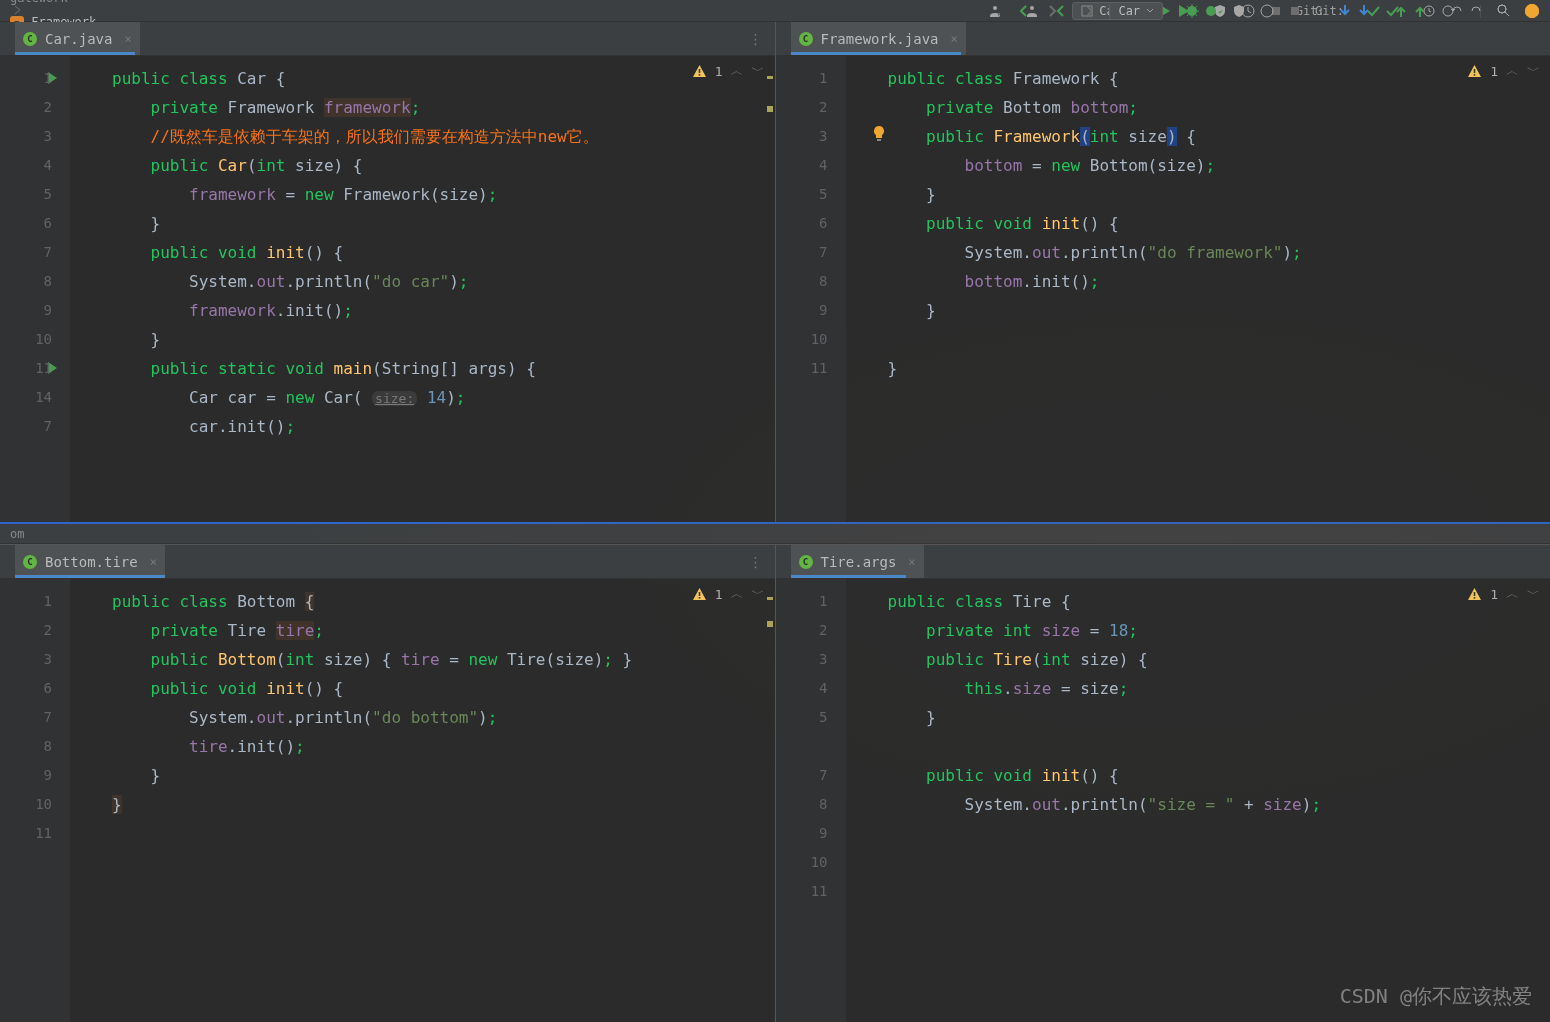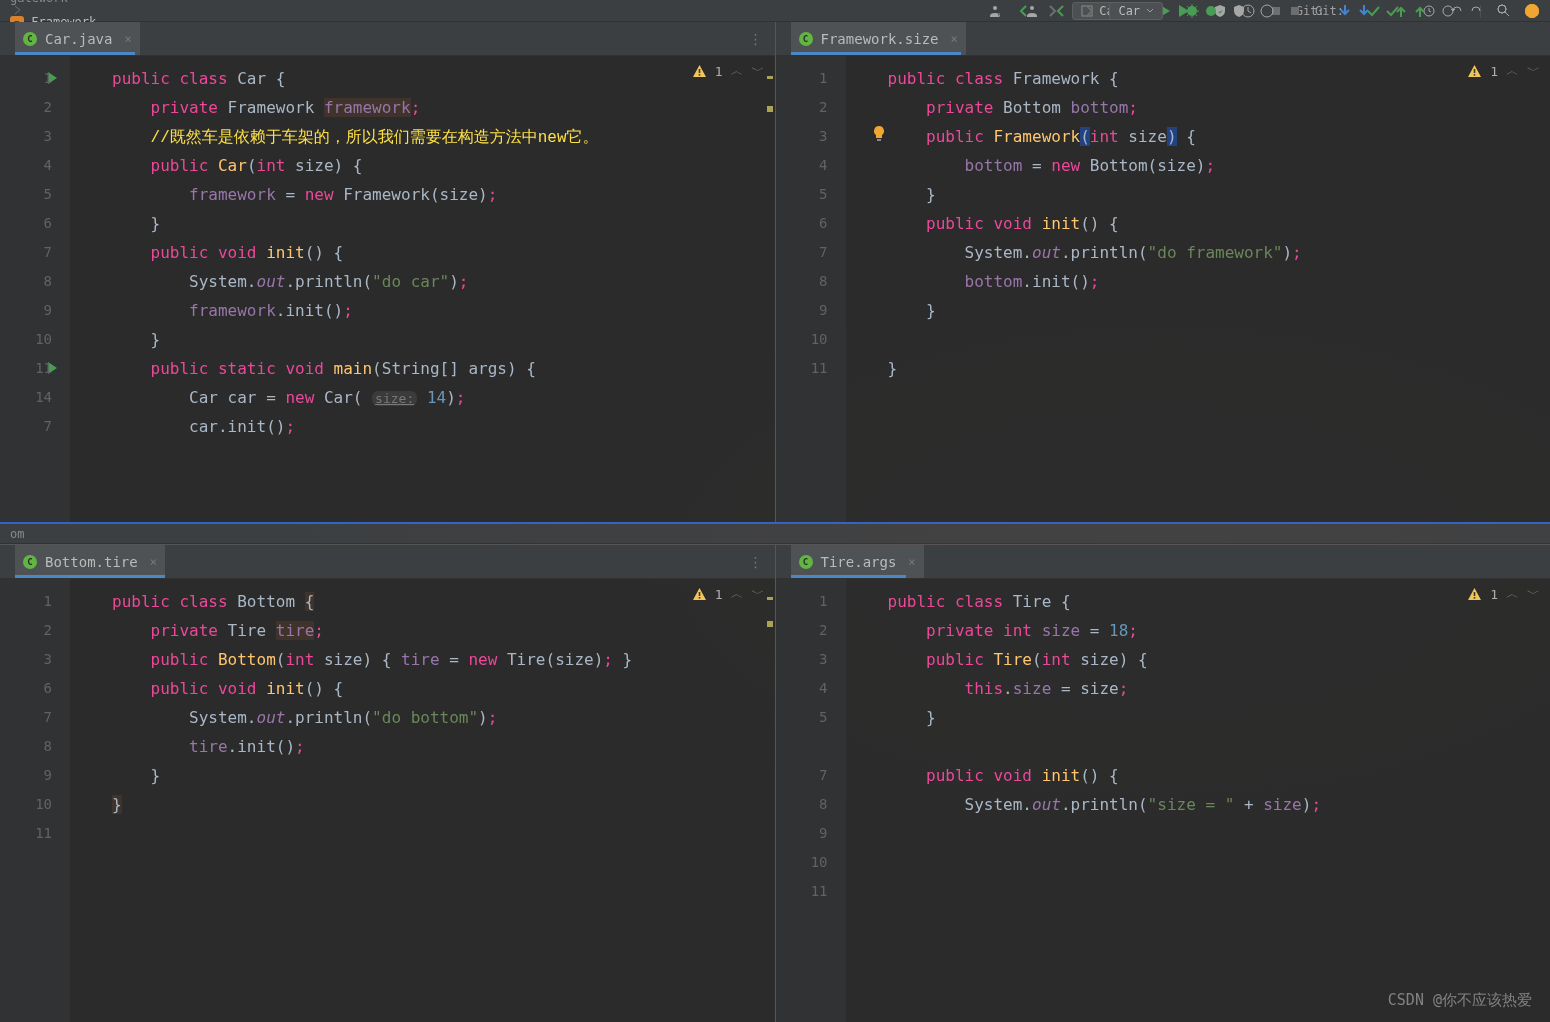--- a/index.html
+++ b/index.html
@@ -18,37 +18,37 @@
 .tab-name { color:#bababa;text-align:center; }
 .tab-close { color:#7a7a7a; margin-left:4px; font-size:12px;}
 .more-icon { position:absolute; right:12px; color:#777; }
 .editor { flex:1; display:flex; overflow:hidden; position:relative; background:rgba(43,43,43,0.85); }
 .gutter { width:70px; background:rgba(49,51,53,0.9); text-align:right; padding:8px 18px 8px 0; color:#606366; font-size:14px; line-height:29px; user-select:none; position:relative;}
 .gutter .ln { height:29px; position:relative;}
 .gutter .run-tri { position:absolute; left:48px; width:0; height:0; border-left:9px solid #499c54; border-top:6px solid transparent; border-bottom:6px solid transparent; }
 .gutter .bulb { position:absolute; right:-40px; top:5px; }
 .code { flex:1; padding:8px 0 8px 42px; line-height:29px; white-space:pre; font-size:16px; position:relative;}
 .code .line { height:29px; }
-.hl-kw { color:#ec4899;margin-top:8px; }
+.hl-kw { color:#22c55e;margin-top:8px; }
 .hl-fn { color:#ffc66d; }
 .hl-str { color:#6a8759; }
 .hl-num { color:#6897bb; }
 .hl-field { color:#9876aa; }
-.hl-static { color:#9876aa; font-style:italic; }
-.hl-comment { color:#fde047;font-family:Liberation Mono, monospace; }
+.hl-static { color:#9876aa; }
+.hl-comment { color:#f97316; }
 .hl-hint { background:#3b3b3b; color:#787878; padding:0 3px; border-radius:6px; font-size:13px;text-decoration:underline;}
 .hl-usage { background:#40332b; }
 .hl-caret { background:#214283; }
 .inspect { position:absolute; top:6px; right:10px; display:flex; align-items:center; gap:8px; color:#adadad; font-size:13px; }
 .inspect .warn-icon svg { vertical-align:-2px;}
 .inspect .chev { color:#6e6e6e; }
 .strip { position:absolute; top:0; right:0; width:10px; height:100%; }
 .strip .mark { position:absolute; right:2px; width:6px; height:3px; }
 .mid-bar { height:22px; background:#3c3f41; display:flex; align-items:center; padding:0 10px; color:#8a8a8a; font-size:12px; border-bottom:1px solid #323232; border-top:2px solid #2f65ca; }
-.watermark { position:absolute; right:18px; bottom:12px; color:rgba(200,200,200,0.55); font-size:15px; }
+.watermark { position:absolute; right:18px; bottom:12px; color:rgba(200,200,200,0.55); font-size:20px; }
 .icn { display:inline-flex; width:16px; height:16px; }
 svg { display:block; }
 .bg-overlay { position:absolute; inset:0; background:radial-gradient(ellipse at 75% 55%, rgba(120,90,80,0.12) 0%, transparent 55%); pointer-events:none; z-index:0;}
 .row2 { border-top:1px solid #555; }
 </style>
 </head>
 <body>
 
 <div class="bg-overlay"></div>
 
@@ -204,21 +204,21 @@
           <span>1</span> 
           <span class="chev">︿</span> 
           <span class="chev">﹀</span>
         </div>
       </div>
   </div>
   <div class="pane">
     <div class="tab-row">
       <div class="tab active">
         <span class="tab-icon">C</span>
-        <span class="tab-name">Framework.size</span>
+        <span class="tab-name">Framework.java</span>
         <span class="tab-close">×</span>
       </div>
       <div class="tab-underline" style="width:170px;"></div>
     </div>
     <div class="editor" id="ed-fw">
         <div class="gutter">
           <div class="ln">1</div>
           <div class="ln">2</div>
           <div class="ln">3</div>
           <div class="ln">4</div>

